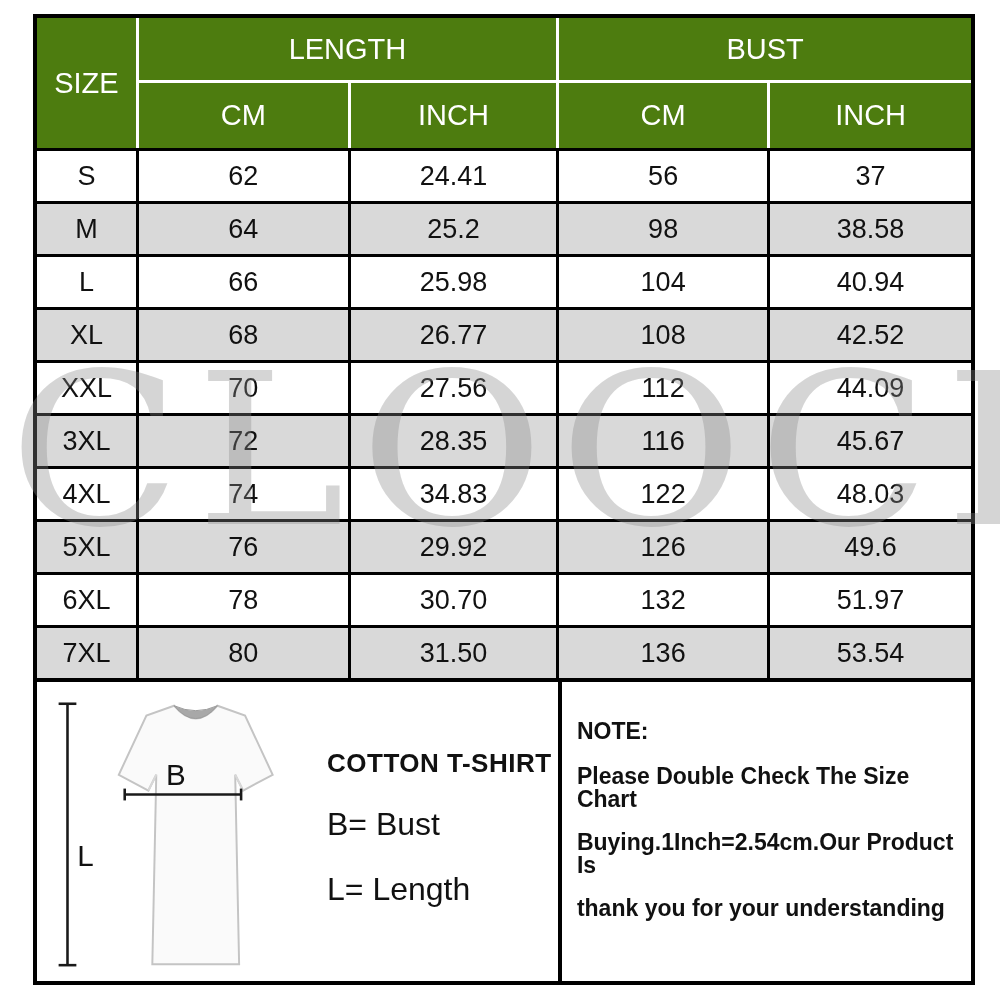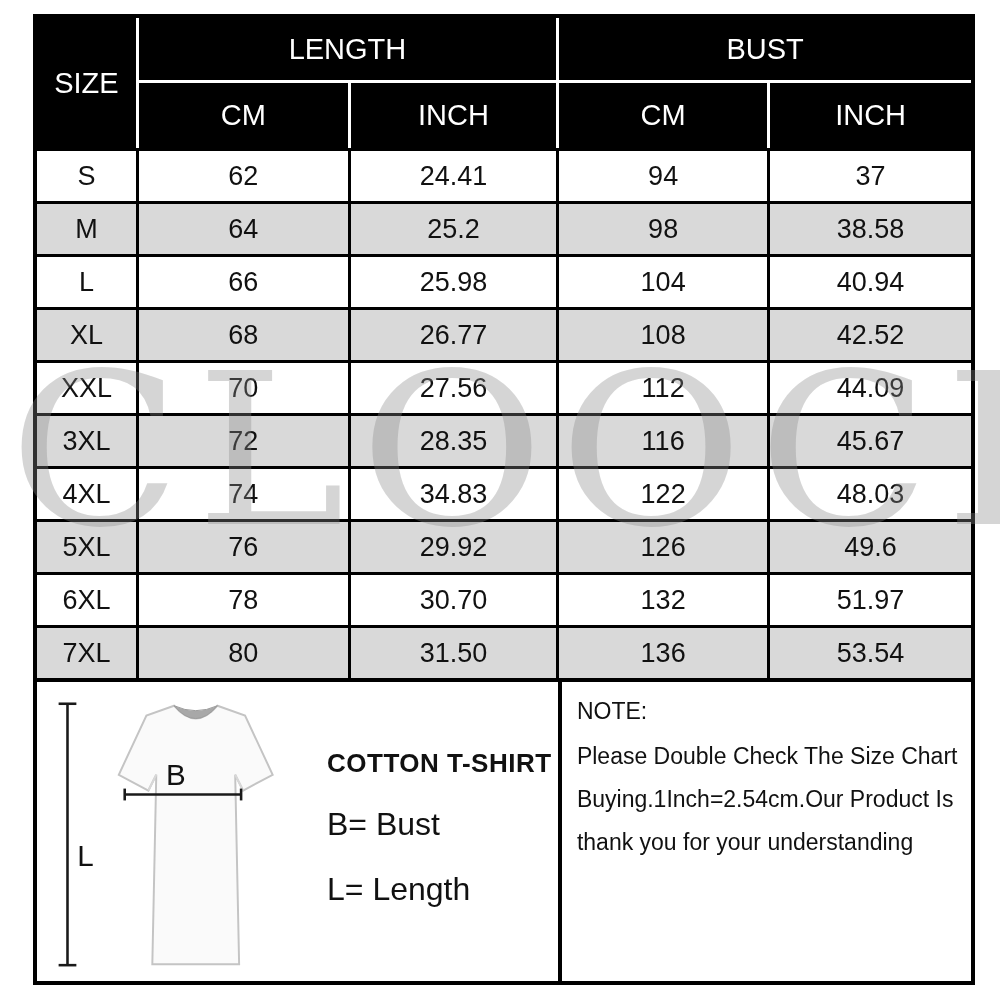--- a/index.html
+++ b/index.html
@@ -26,21 +26,21 @@
     border-spacing: 0;
     width: 100%;
     table-layout: fixed;
   }
   .size-table th, .size-table td {
     text-align: center;
     vertical-align: middle;
     font-weight: normal;
   }
   .size-table thead th {
-    background: #000000;
+    background: #4d7c0f;
     color: #fff;
     font-size: 29px;
     height: 65px;
   }
   .size-table thead th.divr { border-right: 3px solid #fff; }
   .size-table thead tr.grp-row th.grp { border-bottom: 3px solid #fff; }
   .size-table tbody td {
     font-size: 27px;
     height: 53px;
     border-top: 3px solid #000;
@@ -87,21 +87,21 @@
   .shirt-figure svg { width: 100%; height: 100%; }
   .legend-text { padding-left: 22px; padding-top: 62px; }
   .legend-title {
     font-size: 26px;
     font-weight: bold;
     letter-spacing: 0.5px;
     margin-bottom: 27px;
   }
   .legend-line { font-size: 32px; margin-bottom: 28px; }
 
-  .panel-right { flex: 1; padding: 16px 10px 0 15px; }
+  .panel-right { flex: 1; padding: 36px 10px 0 15px; font-weight: bold; }
   .note-heading { font-size: 23px; margin-bottom: 20px; }
   .note-line { font-size: 23px; line-height: 23px; margin-bottom: 20px; }
 
   .mline { stroke: #1a1a1a; stroke-width: 2.6; }
   .mlabel { font-size: 30px; fill: #111; font-family: "Liberation Sans", sans-serif; }
 </style>
 </head>
 <body>
 
 <div class="sheet">
@@ -125,21 +125,21 @@
         <th class="divr">INCH</th>
         <th class="divr">CM</th>
         <th>INCH</th>
       </tr>
     </thead>
     <tbody>
       <tr>
         <td class="size-cell divr">S</td>
         <td class="divr">62</td>
         <td class="divr">24.41</td>
-        <td class="divr">94</td>
+        <td class="divr">56</td>
         <td>37</td>
       </tr>
       <tr>
         <td class="size-cell divr">M</td>
         <td class="divr">64</td>
         <td class="divr">25.2</td>
         <td class="divr">98</td>
         <td>38.58</td>
       </tr>
       <tr>

